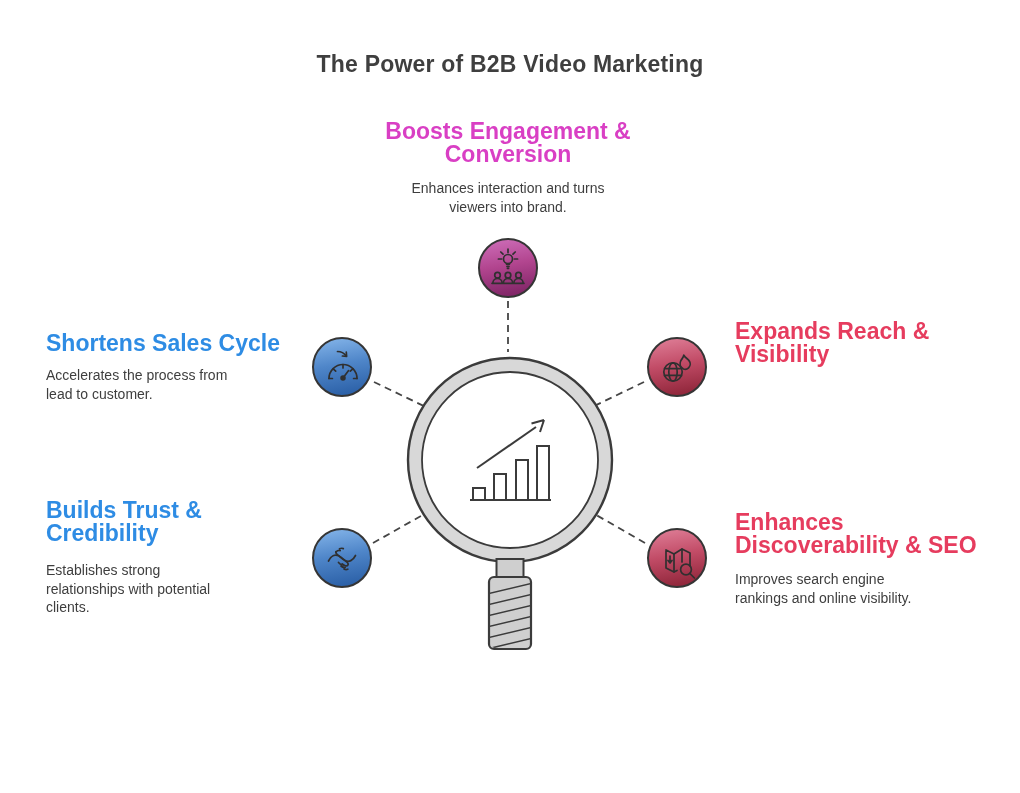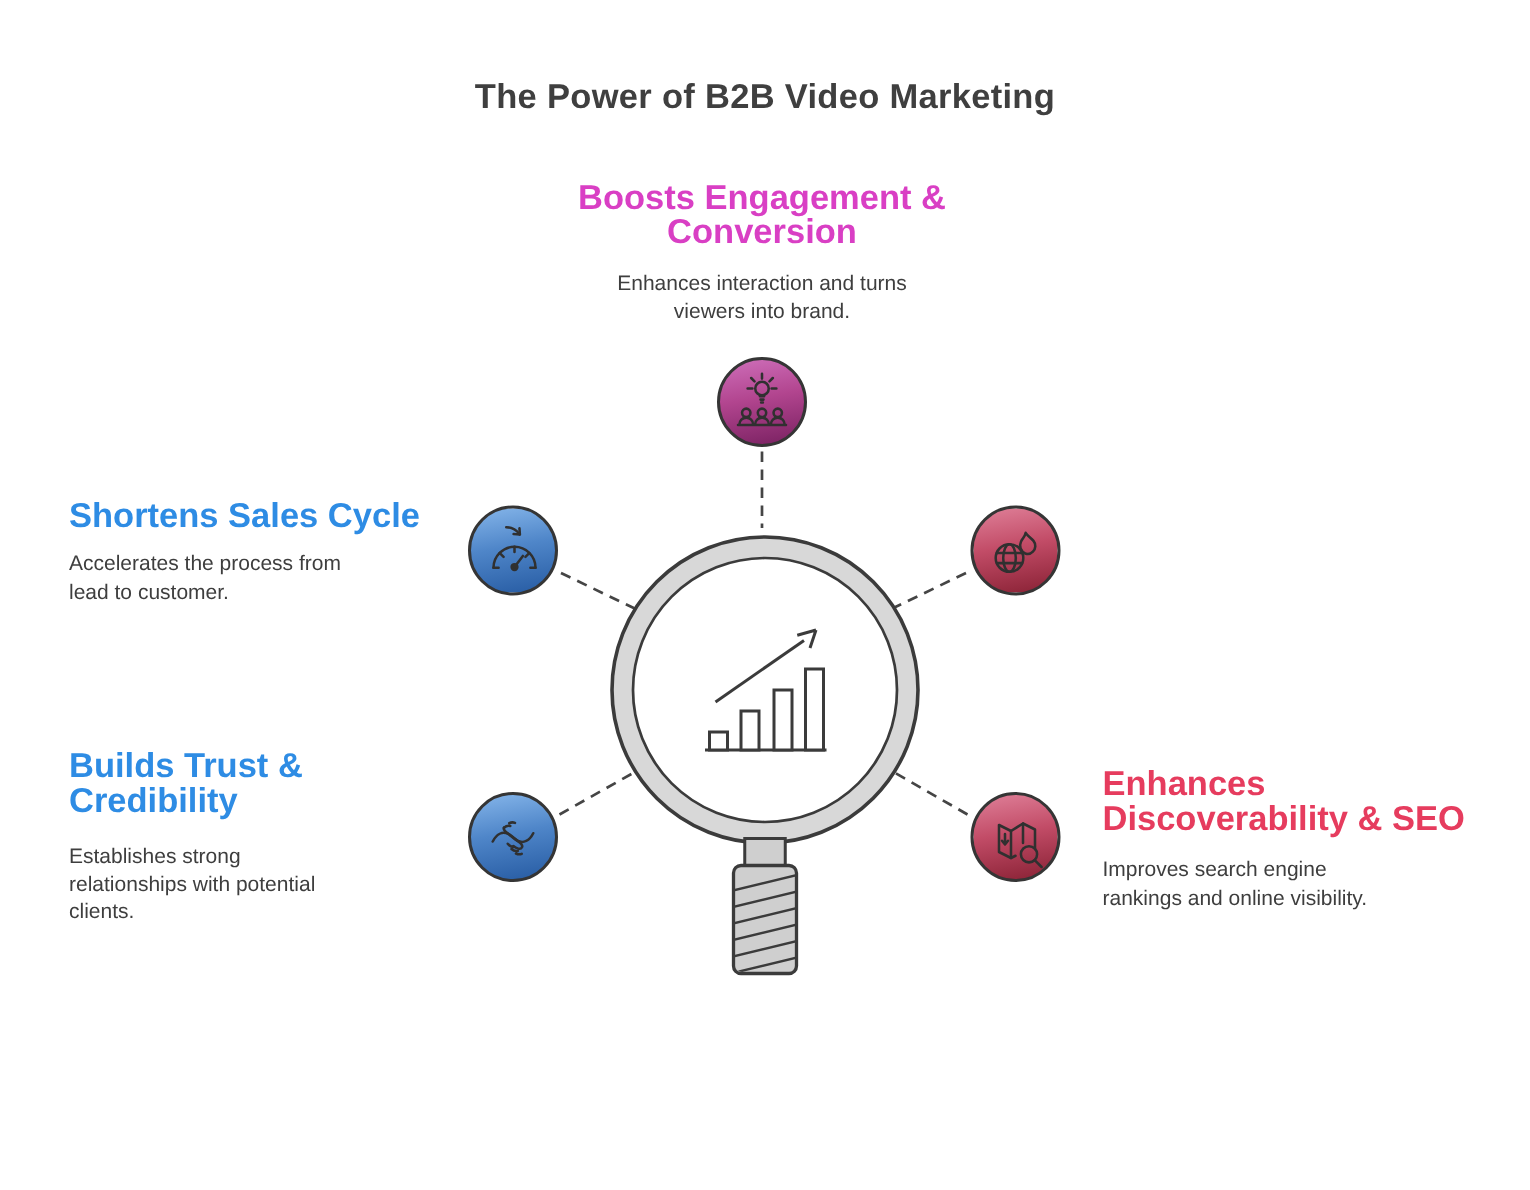--- a/index.html
+++ b/index.html
@@ -114,20 +114,22 @@
         <path d="M26.6 11.4 L26.3 7.2 M26.6 11.4 L22.4 11"></path>
         <path d="M9 33.5 A14 14 0 0 1 37 33.5"></path>
         <path d="M9 33.5 h3.4 M33.6 33.5 H37"></path>
         <path d="M13.2 23.8 L15.7 26.2 M23 19.5 V23 M32.8 23.8 L30.3 26.2"></path>
         <line x1="23" y1="33" x2="28.6" y2="25.6"></line>
         <circle cx="23" cy="33" r="1.9" fill="#303030"></circle>
       </g>
     </svg>
   </div>
 
+  <div class="heading rose" style="left:735px;width:250px;top:320px;">Expands Reach &amp;
+Visibility</div>
   <div class="bubble bubble-red" style="left:647px;top:337px;">
     <svg width="44" height="44" viewBox="0 0 44 44">
       <g class="icon-stroke">
         <path d="M28.5 24 c-3 -1.5 -4.3 -4.8 -2.8 -8 c1 -2.2 2.6 -3 3.1 -5.8 c1.6 2.6 3.6 3.4 5.2 5.4 c1.7 2.1 1.6 5.2 -0.4 7.2 c-1.4 1.4 -3.3 1.9 -5.1 1.2 z"></path>
         <circle cx="18" cy="27" r="9.2"></circle>
         <ellipse cx="18" cy="27" rx="4.2" ry="9.2"></ellipse>
         <path d="M9.6 23.6 H26.4 M9.6 30.4 H26.4"></path>
       </g>
     </svg>
   </div>

